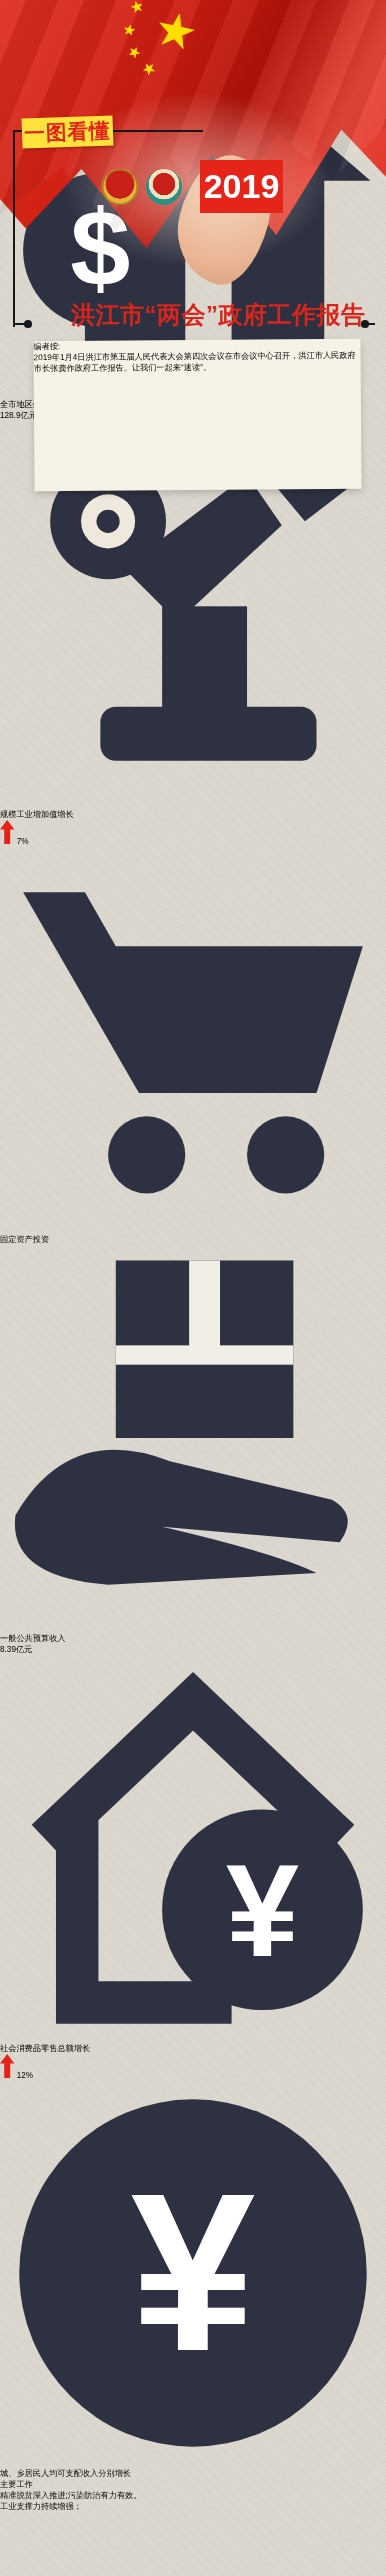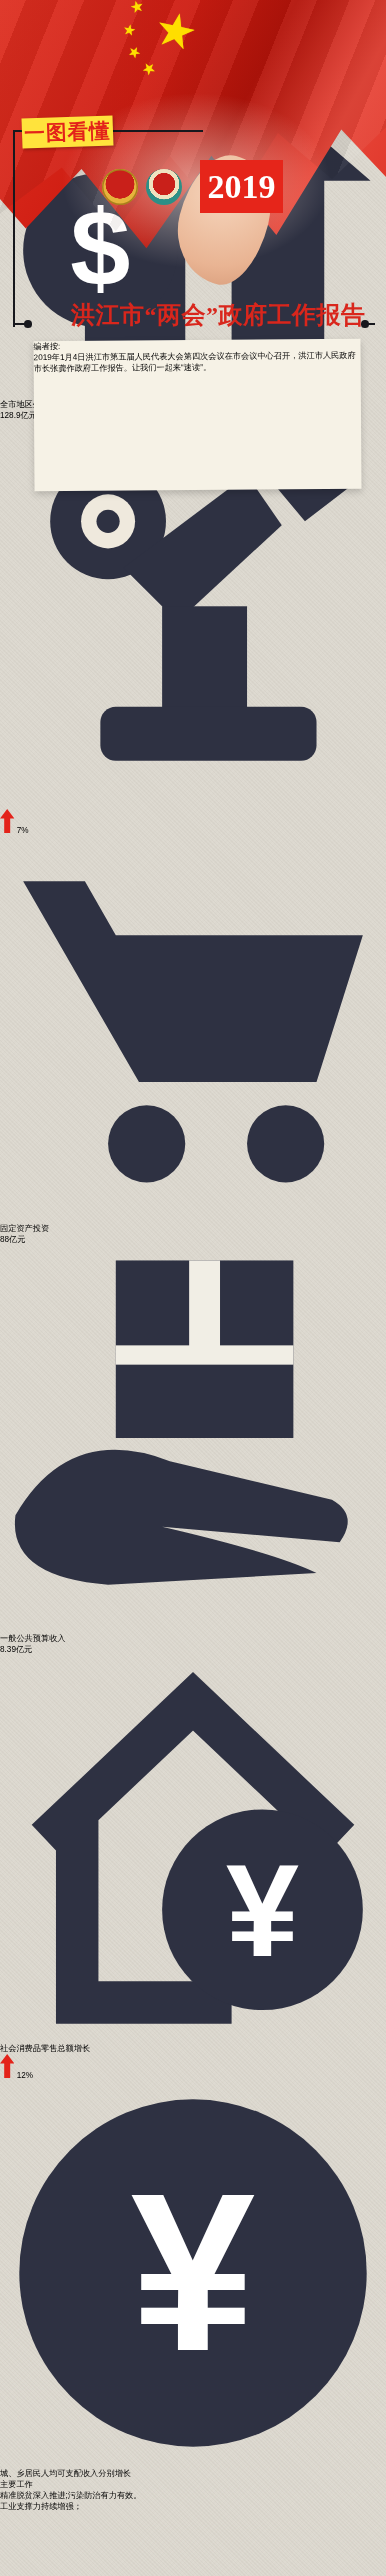--- a/index.html
+++ b/index.html
@@ -1,21 +1,21 @@
 <!DOCTYPE html>
 <html style="font-size:8.2px"><head>
 <meta charset="utf-8">
 <style>
   html,body{margin:0;padding:0;}
   body{width:386px;font-family:"Liberation Sans",sans-serif;}
   .page{position:relative;width:386px;height:3857px;overflow:hidden;
     background:#dcd8cf;
     background-image:repeating-linear-gradient(45deg,rgba(120,110,95,.05) 0 1px,transparent 1px 2.6px),
                      repeating-linear-gradient(-45deg,rgba(255,255,255,.05) 0 1.5px,transparent 1.5px 3.6px);}
-  .serif{font-family:Liberation Serif, serif;}
+  .serif{font-family:Liberation Sans, sans-serif;}
 
   
   .flag{position:absolute;left:0;top:0;width:386px;height:289px;overflow:hidden;}
   .flag .red1{position:absolute;left:-20.6px;top:-62px;width:464px;height:330px;
     background:linear-gradient(118deg,#e23526 0%,#cf1d12 38%,#b3130a 55%,#e8473a 72%,#d7261a 100%);
     clip-path:polygon(0 0,100% 0,100% 58%,90% 76%,78% 58%,64% 90%,50% 66%,36% 94%,22% 70%,10% 88%,0 72%);}
   .flag .red2{position:absolute;left:0;top:0;width:386px;height:289px;opacity:.5;
     background:repeating-linear-gradient(112deg,rgba(255,255,255,.10) 0 24px,rgba(0,0,0,.12) 24px 54px);
     clip-path:polygon(0 0,100% 0,100% 44%,86% 62%,72% 46%,58% 76%,44% 54%,30% 80%,16% 58%,0 74%);}
   .flag .sheen{position:absolute;left:62px;top:93px;width:268px;height:175px;border-radius:50%;
@@ -154,38 +154,38 @@
           <svg viewBox="0 0 100 100" fill="#2e3142">
               <circle cx="28" cy="26" r="15"></circle>
               <circle cx="28" cy="26" r="7" fill="#efe9dd"></circle>
               <circle cx="28" cy="26" r="3"></circle>
               <path d="M64 8 l18 -8 -5 13 15 3 -13 10 z"></path>
               <polygon points="32,38 64,14 73,27 46,52"></polygon>
               <rect x="42" y="48" width="22" height="28"></rect>
               <rect x="26" y="74" width="56" height="14" rx="4"></rect>
             </svg>
         </div>
+        <div class="stat-label">规模工业增加值增长</div>
         <div class="stat-value">
           <span class="uarrow"><svg width="14.4" height="24" viewBox="0 0 24 40" fill="#e3231a">
                 <path d="M12 0 L24 16 H17 V40 H7 V16 H0 Z"></path>
               </svg></span>
           <span>7%</span>
         </div>
       </div>
 
       <div class="stat-cell">
         <div class="stat-icon">
           <svg viewBox="0 0 100 100" fill="#2e3142">
               <path d="M6 12 h16 l8 14 h64 l-12 38 h-46 z"></path>
               <circle cx="38" cy="80" r="10"></circle>
               <circle cx="74" cy="80" r="10"></circle>
             </svg>
         </div>
         <div class="stat-label">固定资产投资</div>
-        <div class="stat-value"><span>88亿元</span></div>
       </div>
 
       <div class="stat-cell">
         <div class="stat-icon">
           <svg viewBox="0 0 100 100" fill="#2e3142">
               <rect x="30" y="4" width="46" height="46"></rect>
               <rect x="49" y="4" width="8" height="26" fill="#f1eee5"></rect>
               <rect x="30" y="26" width="46" height="5" fill="#f1eee5"></rect>
               <path d="M4 70 Q18 46 44 56 L86 66 Q93 70 88 77 L42 73 Q72 80 82 85 L28 88 Q2 86 4 70 Z"></path>
             </svg>

